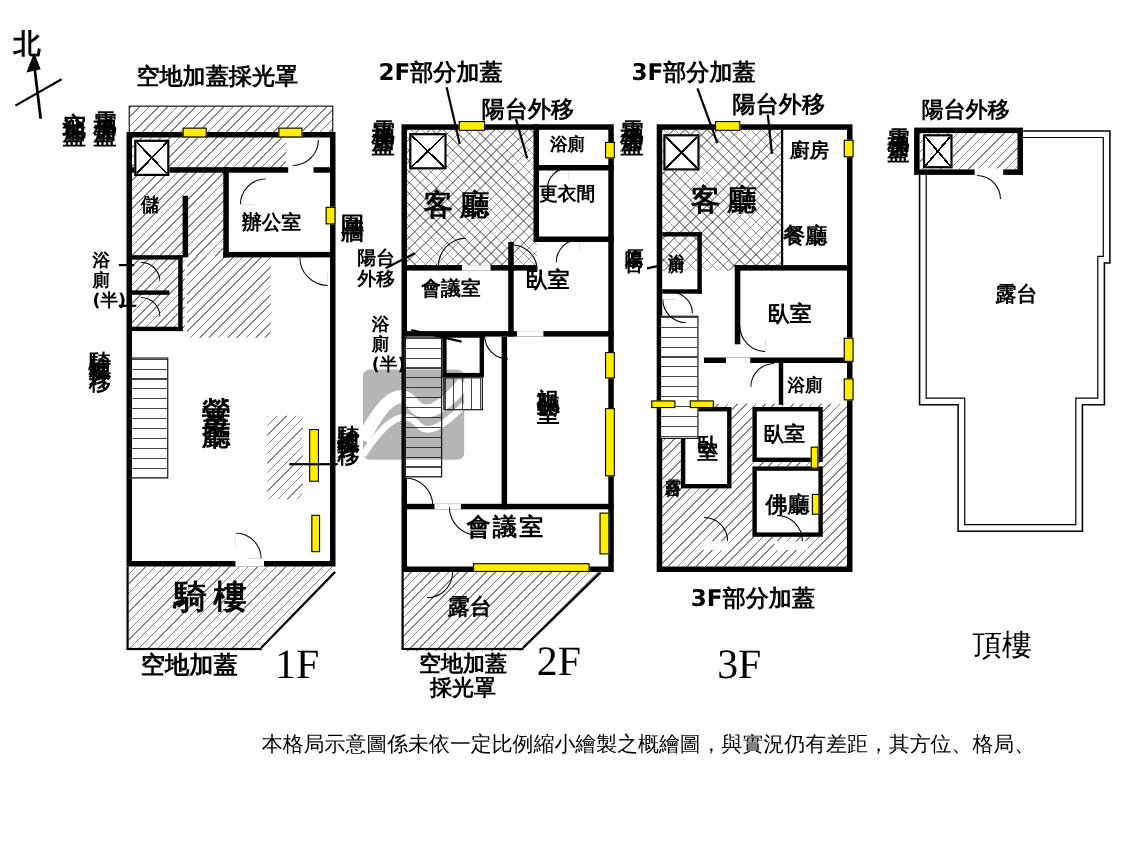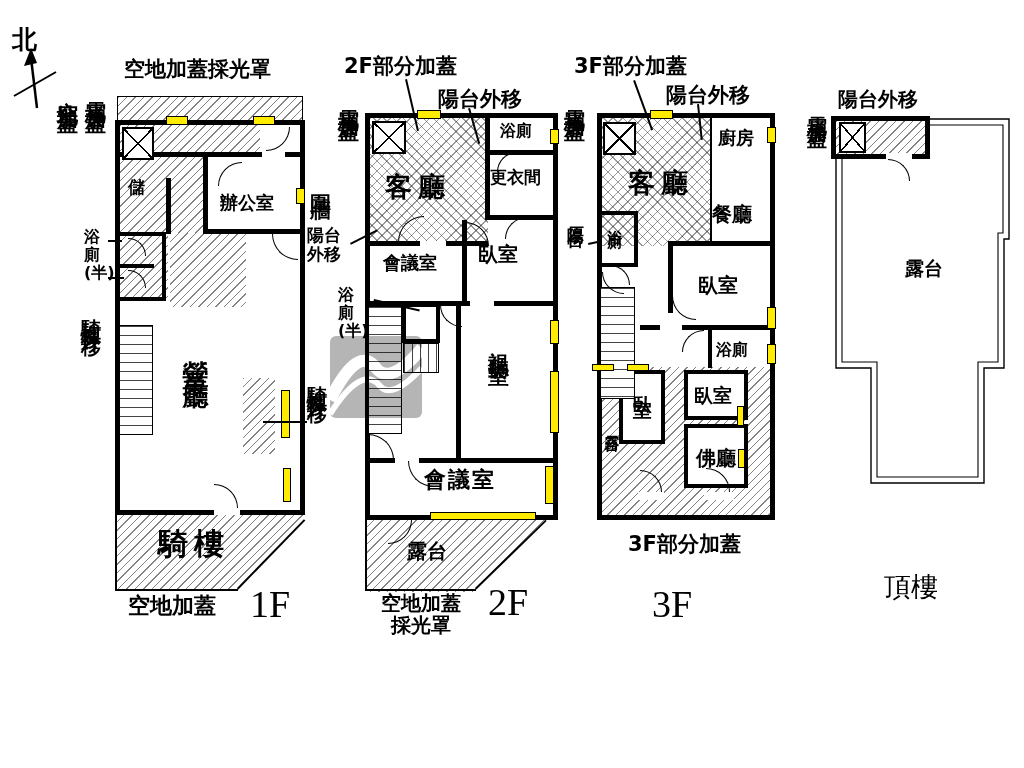--- a/index.html
+++ b/index.html
@@ -147,21 +147,21 @@
     <div class="arc" style="left:388px;top:520px;width:24px;height:24px;border-right:1.5px solid #000;border-bottom:1.5px solid #000;border-bottom-right-radius:100%;"></div>
 
     <div class="lbl" style="left:344px;top:55px;font-size:21px;">2F部分加蓋</div>
     <div class="leader" style="left:407px;top:79px;width:53px;transform:rotate(77deg);"></div>
     <div class="lbl" style="left:438px;top:88px;font-size:21px;">陽台外移</div>
     <div class="leader" style="left:470px;top:108px;width:37px;transform:rotate(74deg);"></div>
     <div class="lbl vert" style="left:336px;top:92px;font-size:21px;letter-spacing:4px;">電梯加蓋</div>
     <div class="lbl" style="left:385px;top:172px;font-size:27px;letter-spacing:6px;">客廳</div>
     <div class="lbl" style="left:500px;top:122px;font-size:16px;">浴廁</div>
     <div class="lbl" style="left:490px;top:168px;font-size:17px;">更衣間</div>
-    <div class="lbl" style="left:307px;top:226px;font-size:17px;">陽台
+    <div class="lbl" style="left:325px;top:226px;font-size:17px;">陽台
 外移</div>
     <div class="leader" style="left:350px;top:243px;width:30px;transform:rotate(-27deg);"></div>
     <div class="lbl" style="left:383px;top:253px;font-size:18px;">會議室</div>
     <div class="lbl" style="left:478px;top:243px;font-size:20px;">臥室</div>
     <div class="lbl" style="left:338px;top:286px;font-size:16px;">浴
 廁
 (半)</div>
     <div class="leader" style="left:374px;top:299px;width:47px;transform:rotate(13deg);"></div>
     <div class="lbl vert" style="left:486px;top:335px;font-size:21px;letter-spacing:6px;">視聽室</div>
     <div class="lbl" style="left:424px;top:468px;font-size:22px;letter-spacing:2px;">會議室</div>
@@ -245,14 +245,15 @@
     <div class="lbl" style="left:905px;top:258px;font-size:19px;">露台</div>
     <div class="lbl" style="left:884px;top:572px;font-size:27px;font-weight:normal;">頂樓</div>
   </div>
 
   <svg class="wm" style="left:328px;top:334px;" width="96" height="86" viewBox="0 0 96 86">
     <rect x="2" y="2" width="92" height="82" rx="6" fill="#b5b5b5"></rect>
     <path d="M2,66 Q30,10 48,34 Q62,52 94,14" fill="none" stroke="#fff" stroke-width="12"></path>
     <path d="M2,80 Q34,30 52,52 Q64,66 94,34" fill="none" stroke="#fff" stroke-width="6"></path>
   </svg>
 
+  <div class="disc" style="left:238px;top:664px;font-size:19px;">本格局示意圖係未依一定比例縮小繪製之概繪圖，與實況仍有差距，其方位、格局、</div>
 
 </div>
 
 </body></html>

